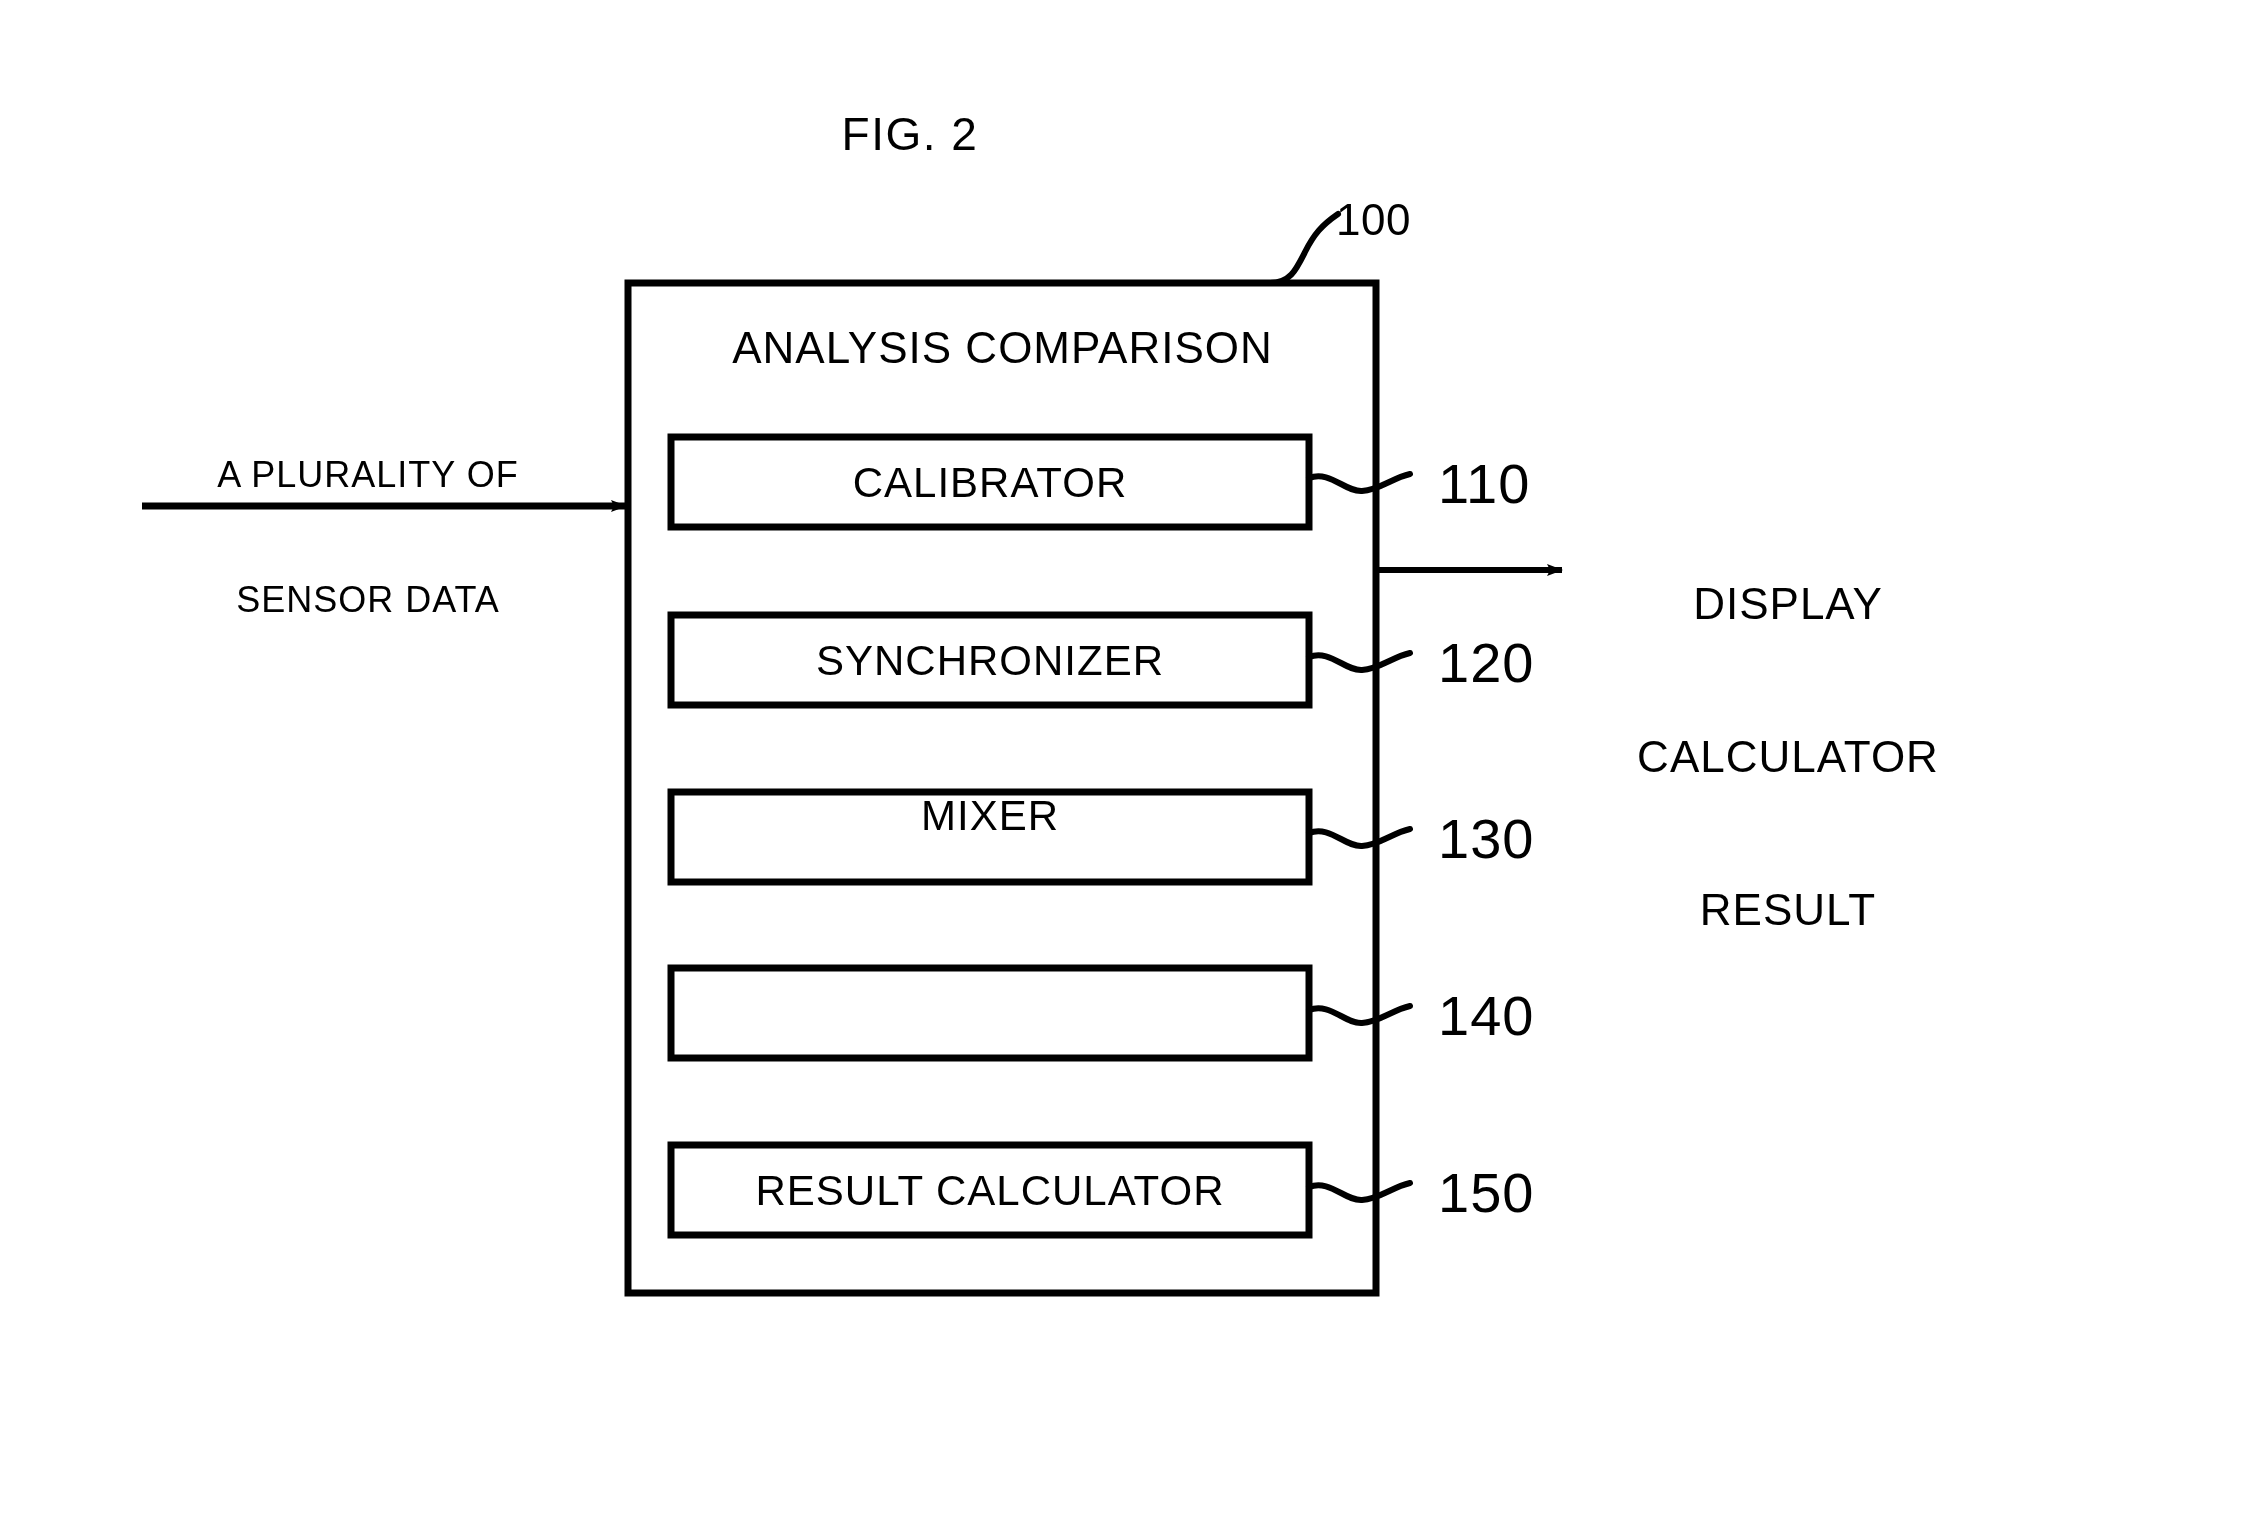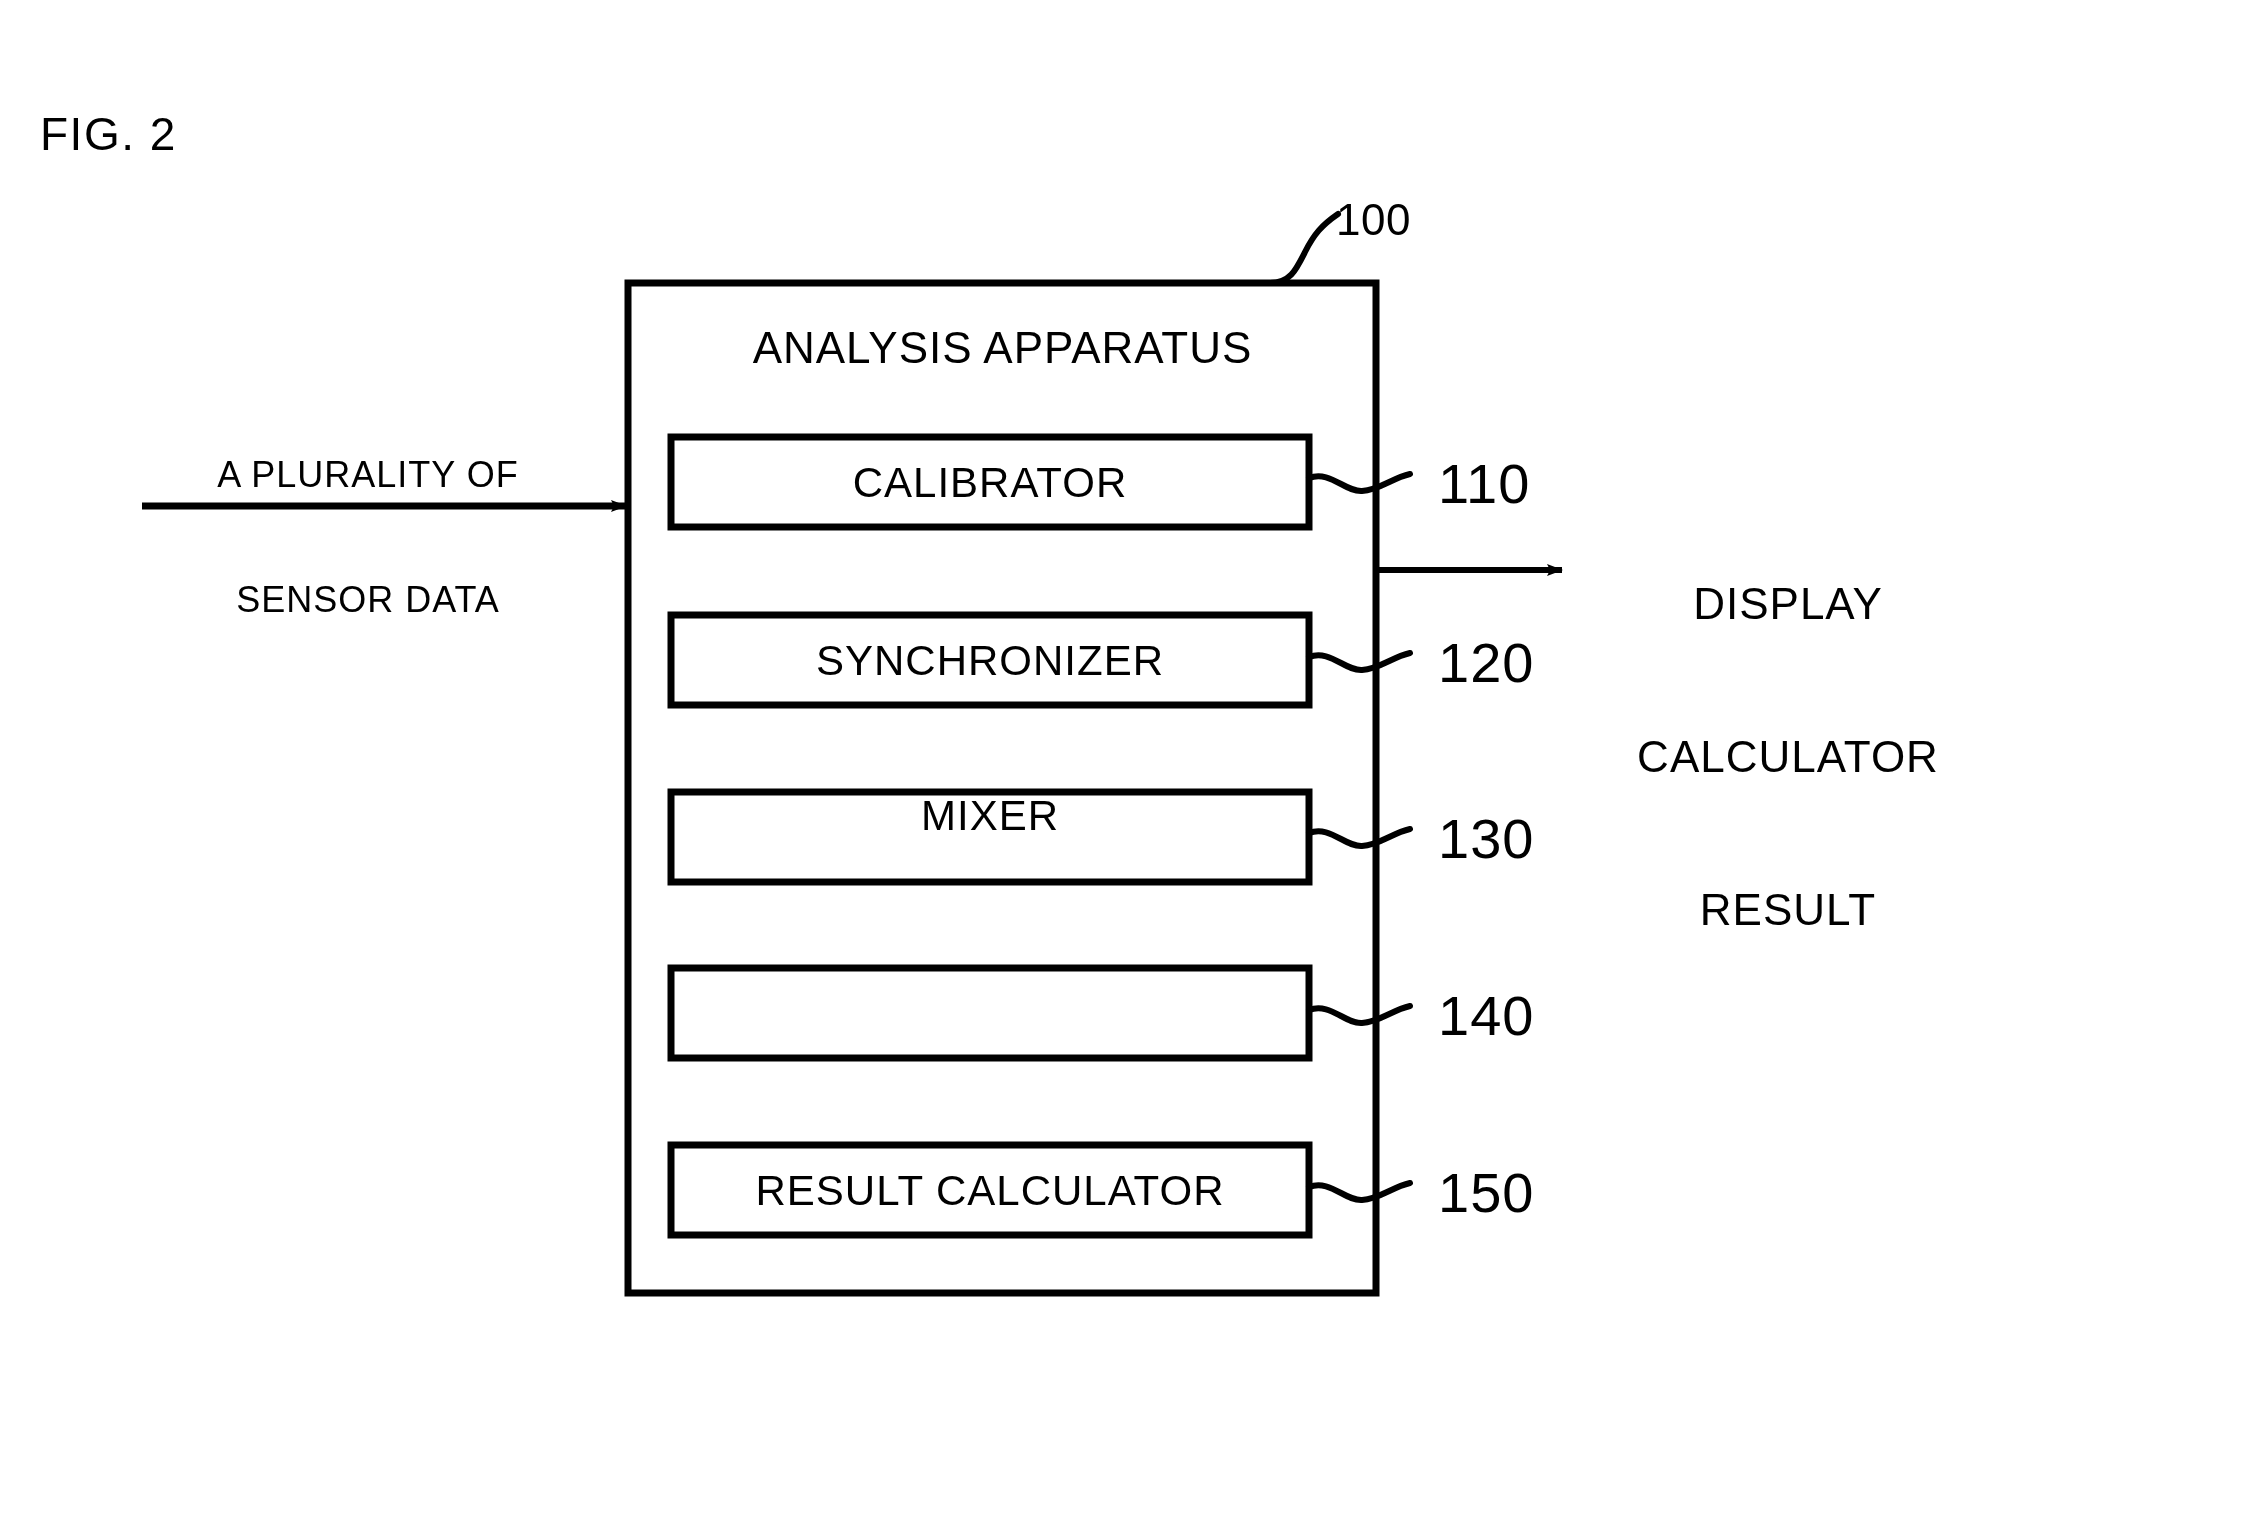--- a/index.html
+++ b/index.html
@@ -33,23 +33,23 @@
     letter-spacing: 0.5px;
     white-space: pre;
     line-height: 1.16;
   }
 
   
   #figure-title {
     left: 0;
     top: 108px;
     width: 1820px;
+    text-align: center;
     font-size: 46px;
     letter-spacing: 1.5px;
-    margin-left: 40px;
   }
 
   
   #apparatus-title {
     left: 625px;
     top: 322px;
     width: 755px;
     text-align: center;
     font-size: 44px;
     letter-spacing: 1px;
@@ -129,21 +129,21 @@
 
     <line x1="142" y1="506" x2="626" y2="506" stroke="#000000" stroke-width="7" marker-end="url(#arrowhead)"></line>
 
     <line x1="1378" y1="570" x2="1562" y2="570" stroke="#000000" stroke-width="6" marker-end="url(#arrowhead)"></line>
   </svg>
 
   <div class="txt" id="figure-title">FIG. 2</div>
 
   <div class="txt" id="ref-100">100</div>
 
-  <div class="txt" id="apparatus-title">ANALYSIS APPARATUS</div>
+  <div class="txt" id="apparatus-title">ANALYSIS COMPARISON</div>
 
   <div class="txt module-label" style="top:459px;">CALIBRATOR</div>
   <div class="txt module-label" style="top:637px;">SYNCHRONIZER</div>
   <div class="txt module-label" style="top:792px;">MIXER</div>
   <div class="txt module-label" style="top:1167px;">RESULT CALCULATOR</div>
 
   <div class="txt ref-num" style="top:452px;">110</div>
   <div class="txt ref-num" style="top:631px;">120</div>
   <div class="txt ref-num" style="top:807px;">130</div>
   <div class="txt ref-num" style="top:984px;">140</div>

